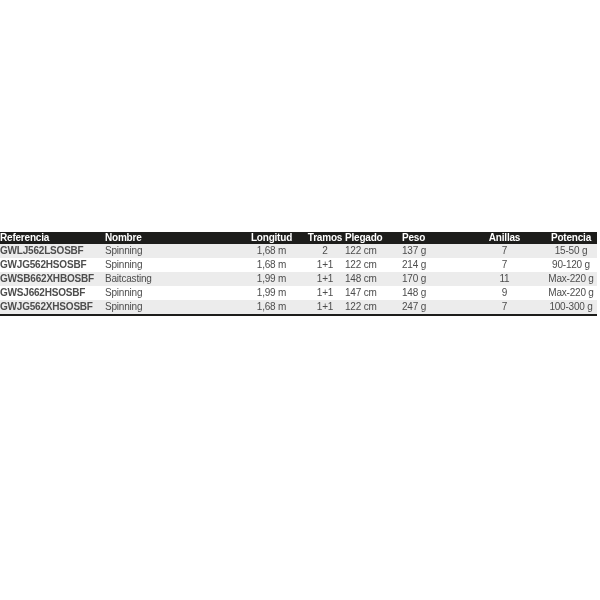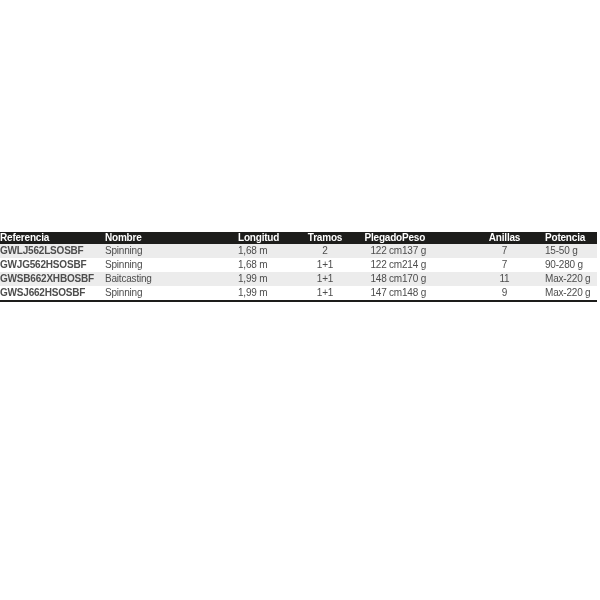--- a/index.html
+++ b/index.html
@@ -59,26 +59,26 @@
     overflow: hidden;
   }
   table.spec-table tbody tr { background: var(--row-bg); }
   table.spec-table tbody tr:nth-child(odd) { background: var(--stripe-bg); }
 
   td.c0 { font-weight: 700; color: var(--reference-text); }
   td.c1 { color: var(--name-text); font-size: 9px; margin-left: 16px; }
 
   .c0 { text-align: left;  padding-left: 4px; }
   .c1 { text-align: left;  padding-left: 5px; }
-  .c2 { text-align: left;  padding-left: 6px; }
+  .c2 { text-align: center;  padding-left: 6px; }
   .c3 { text-align: center; }
-  .c4 { text-align: right; padding-right: 5px; margin-top: 40px; }
+  .c4 { text-align: left; padding-right: 5px; margin-top: 40px; }
   .c5 { text-align: left; padding-right: 5px; }
   .c6 { text-align: center; padding-left: 20px; margin-left: 15px; }
-  .c7 { text-align: left; padding-right: 4px; }
+  .c7 { text-align: center; padding-right: 4px; }
 </style>
 </head>
 <body>
 
 <div class="table-wrap">
   <table class="spec-table">
     <colgroup>
       <col style="width:105px">
       <col style="width:133px">
       <col style="width:67px">
@@ -112,21 +112,21 @@
           <td class="c7">15-50 g</td>
         </tr>
         <tr>
           <td class="c0">GWJG562HSOSBF</td>
           <td class="c1">Spinning</td>
           <td class="c2">1,68 m</td>
           <td class="c3">1+1</td>
           <td class="c4">122 cm</td>
           <td class="c5">214 g</td>
           <td class="c6">7</td>
-          <td class="c7">90-280 g</td>
+          <td class="c7">90-120 g</td>
         </tr>
         <tr>
           <td class="c0">GWSB662XHBOSBF</td>
           <td class="c1">Baitcasting</td>
           <td class="c2">1,99 m</td>
           <td class="c3">1+1</td>
           <td class="c4">148 cm</td>
           <td class="c5">170 g</td>
           <td class="c6">11</td>
           <td class="c7">Max-220 g</td>
@@ -134,15 +134,25 @@
         <tr>
           <td class="c0">GWSJ662HSOSBF</td>
           <td class="c1">Spinning</td>
           <td class="c2">1,99 m</td>
           <td class="c3">1+1</td>
           <td class="c4">147 cm</td>
           <td class="c5">148 g</td>
           <td class="c6">9</td>
           <td class="c7">Max-220 g</td>
         </tr>
+        <tr>
+          <td class="c0">GWJG562XHSOSBF</td>
+          <td class="c1">Spinning</td>
+          <td class="c2">1,68 m</td>
+          <td class="c3">1+1</td>
+          <td class="c4">122 cm</td>
+          <td class="c5">247 g</td>
+          <td class="c6">7</td>
+          <td class="c7">100-300 g</td>
+        </tr>
       </tbody>
   </table>
 </div>
 
 </body></html>

